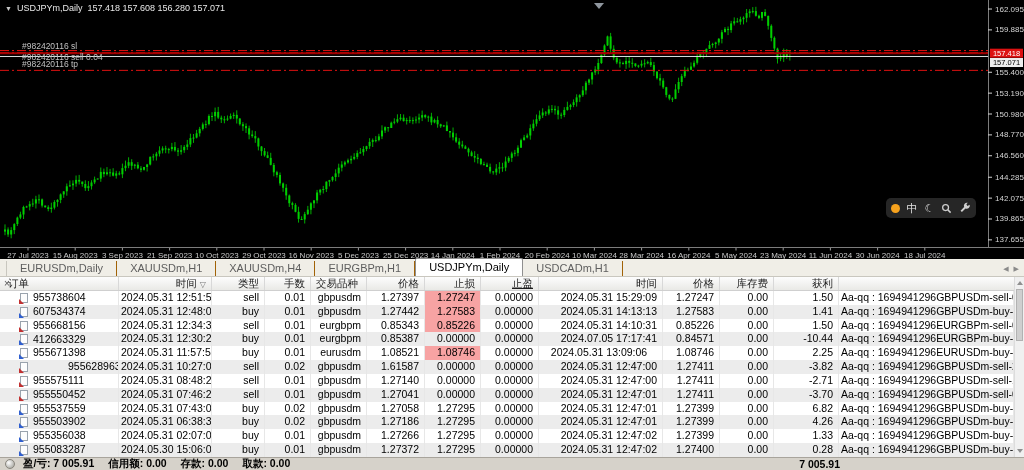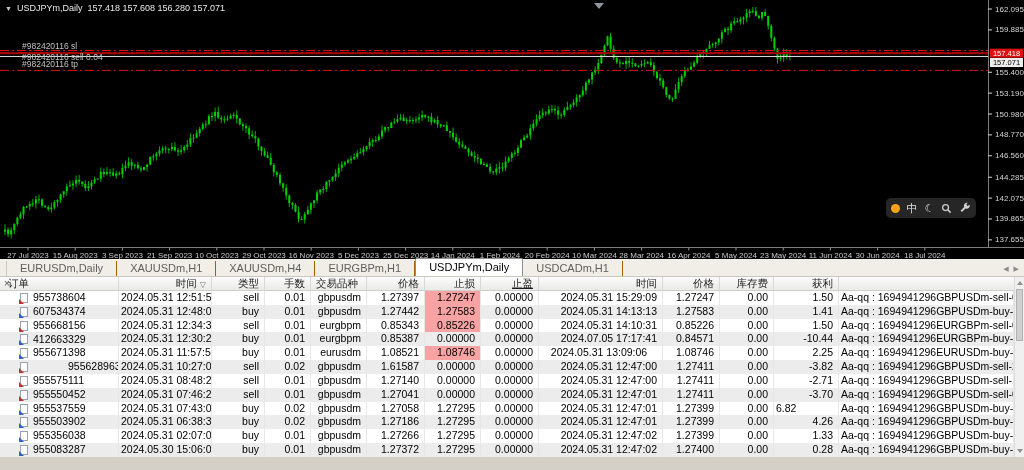--- a/index.html
+++ b/index.html
@@ -890,21 +890,21 @@
           <div class="td" style="width: 93px; text-align: right;">2024.05.31 07:43:00</div>
           <div class="td" style="width: 53px; text-align: right;">buy</div>
           <div class="td" style="width: 46px; text-align: right;">0.02</div>
           <div class="td" style="width: 56px; text-align: right;">gbpusdm</div>
           <div class="td" style="width: 58px; text-align: right;">1.27058</div>
           <div class="td" style="width: 56px; text-align: right;">1.27295</div>
           <div class="td" style="width: 58px; text-align: right;">0.00000</div>
           <div class="td" style="width: 124px; text-align: right;">2024.05.31 12:47:01</div>
           <div class="td" style="width: 57px; text-align: right;">1.27399</div>
           <div class="td" style="width: 54px; text-align: right;">0.00</div>
-          <div class="td" style="width: 65px; text-align: left;">6.82</div>
+          <div class="td" style="width: 65px; text-align: right;">6.82</div>
           <div class="td" style="width: 175px; text-align: right;">Aa-qq : 1694941296GBPUSDm-buy-3</div>
         </div>
         <div class="tr alt">
           <div class="td ordcell" style="width: 113px; text-align: left;">
             <span class="doc buy">
               <i></i>
             </span>
             <span>955503902</span>
           </div>
           <div class="td" style="width: 93px; text-align: right;">2024.05.31 06:38:32</div>
@@ -962,14 +962,34 @@
         </div>
       </div>
   </div>
   <div class="panel-close">×</div>
   <div class="vscroll">
     <div class="vs-up"></div>
     <div class="vs-thumb"></div>
     <div class="vs-down"></div>
   </div>
 
+  <div class="statusbar">
+    <span class="status-dot"></span>
+    <span class="sb-item">
+      <span>盈/亏:</span>
+      <span>7 005.91</span>
+    </span>
+    <span class="sb-item">
+      <span>信用额:</span>
+      <span>0.00</span>
+    </span>
+    <span class="sb-item">
+      <span>存款:</span>
+      <span>0.00</span>
+    </span>
+    <span class="sb-item">
+      <span>取款:</span>
+      <span>0.00</span>
+    </span>
+    <span class="profit-total">7 005.91</span>
+  </div>
 
 </div>
 
 </body></html>

